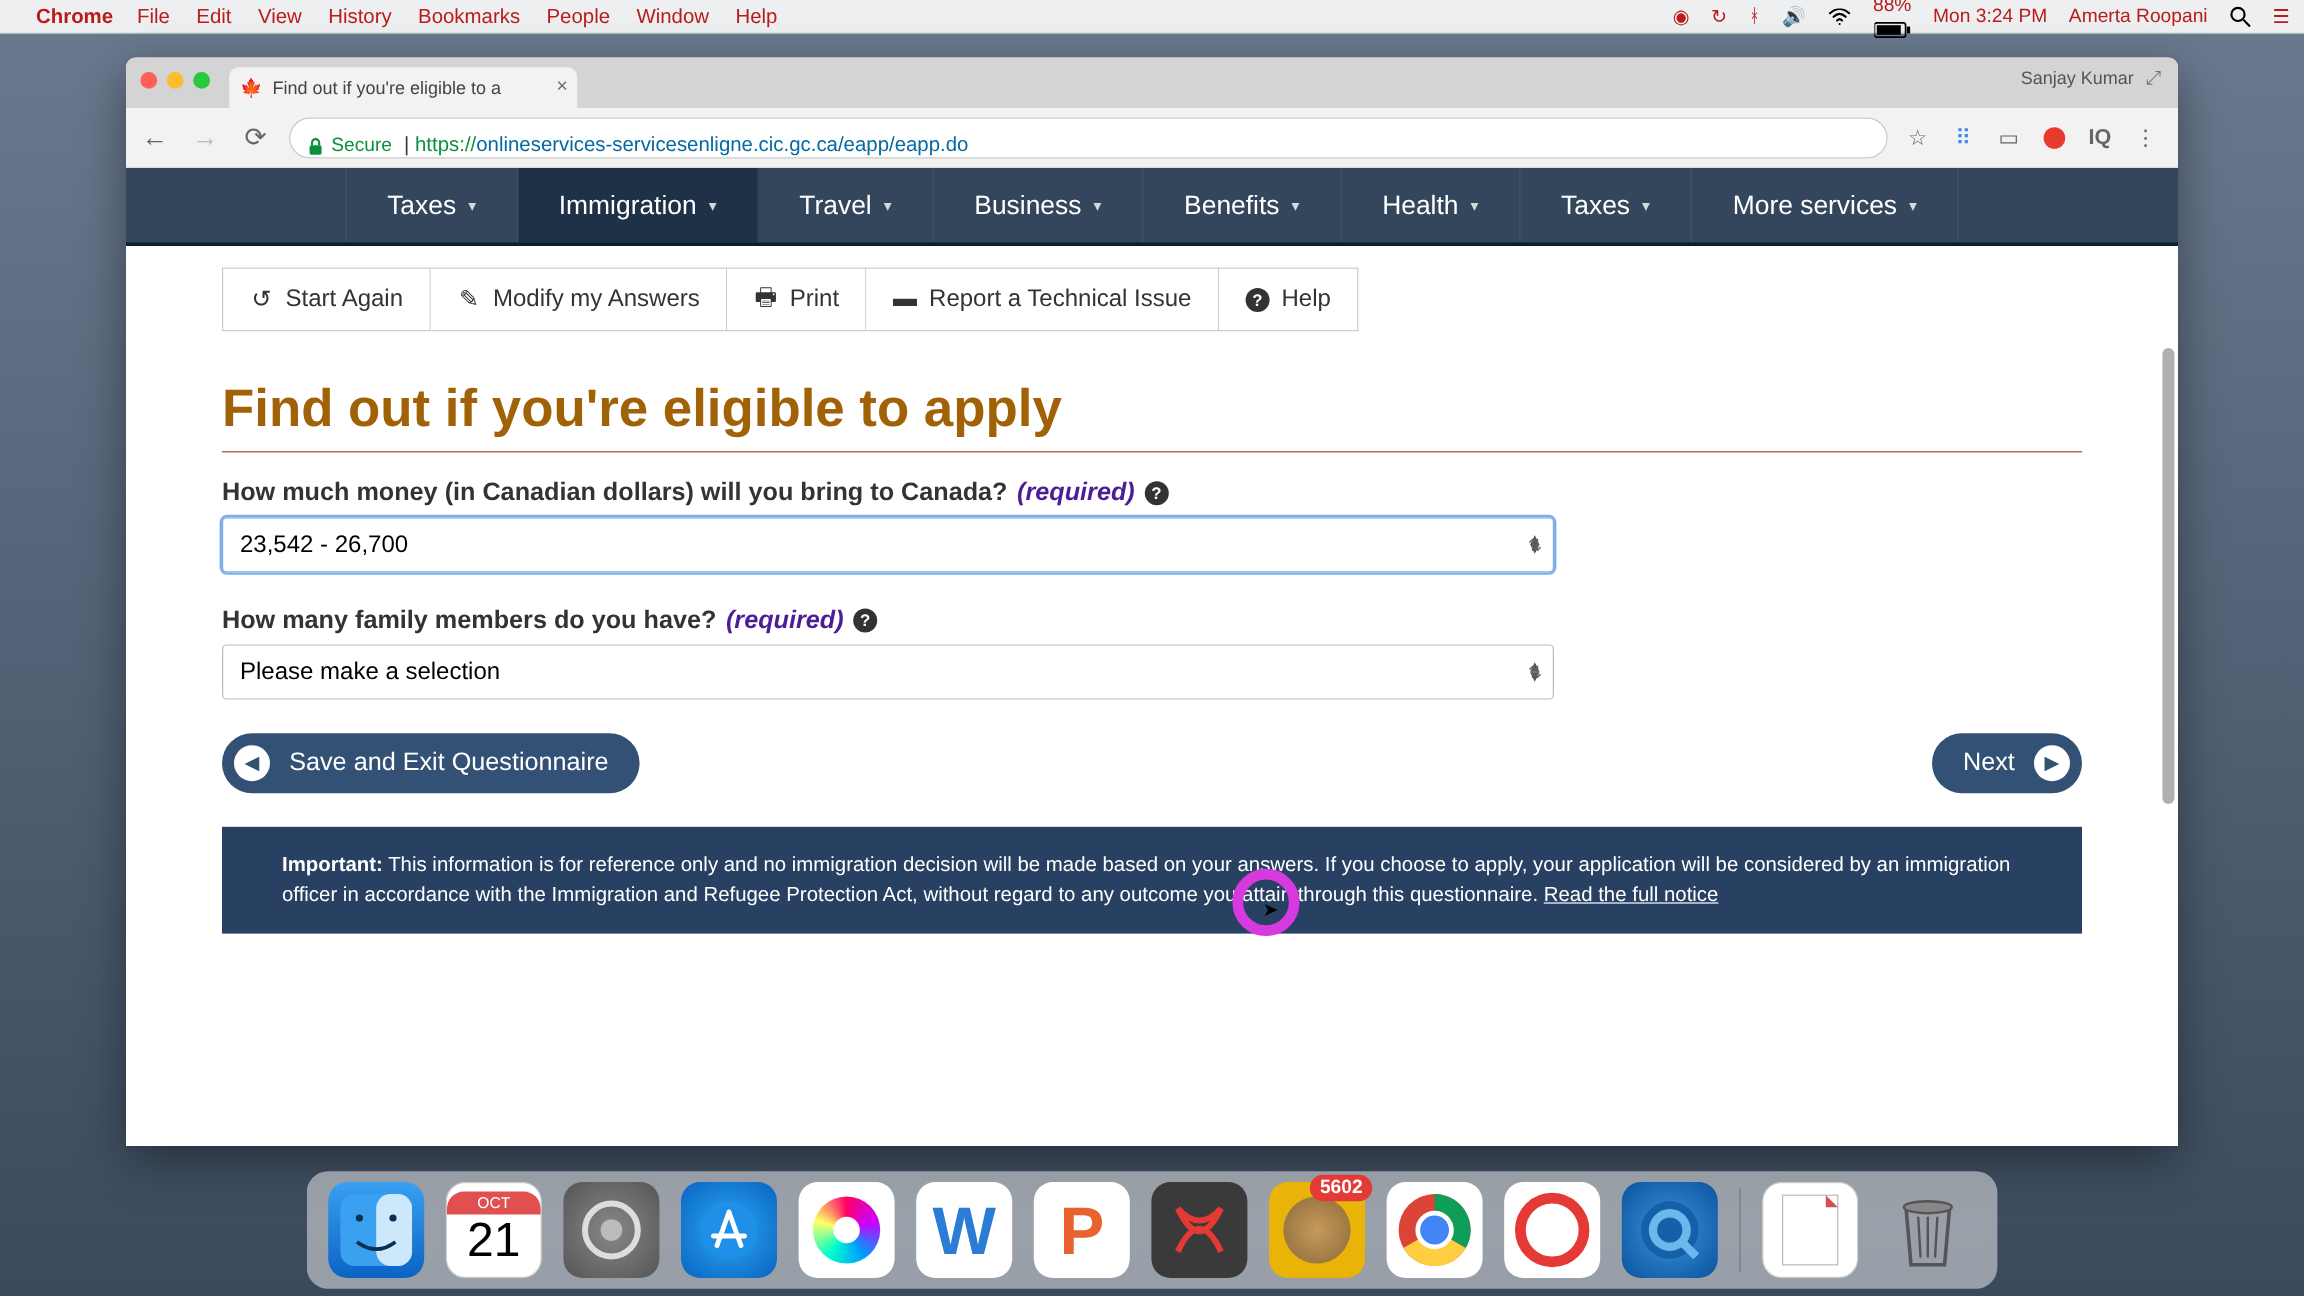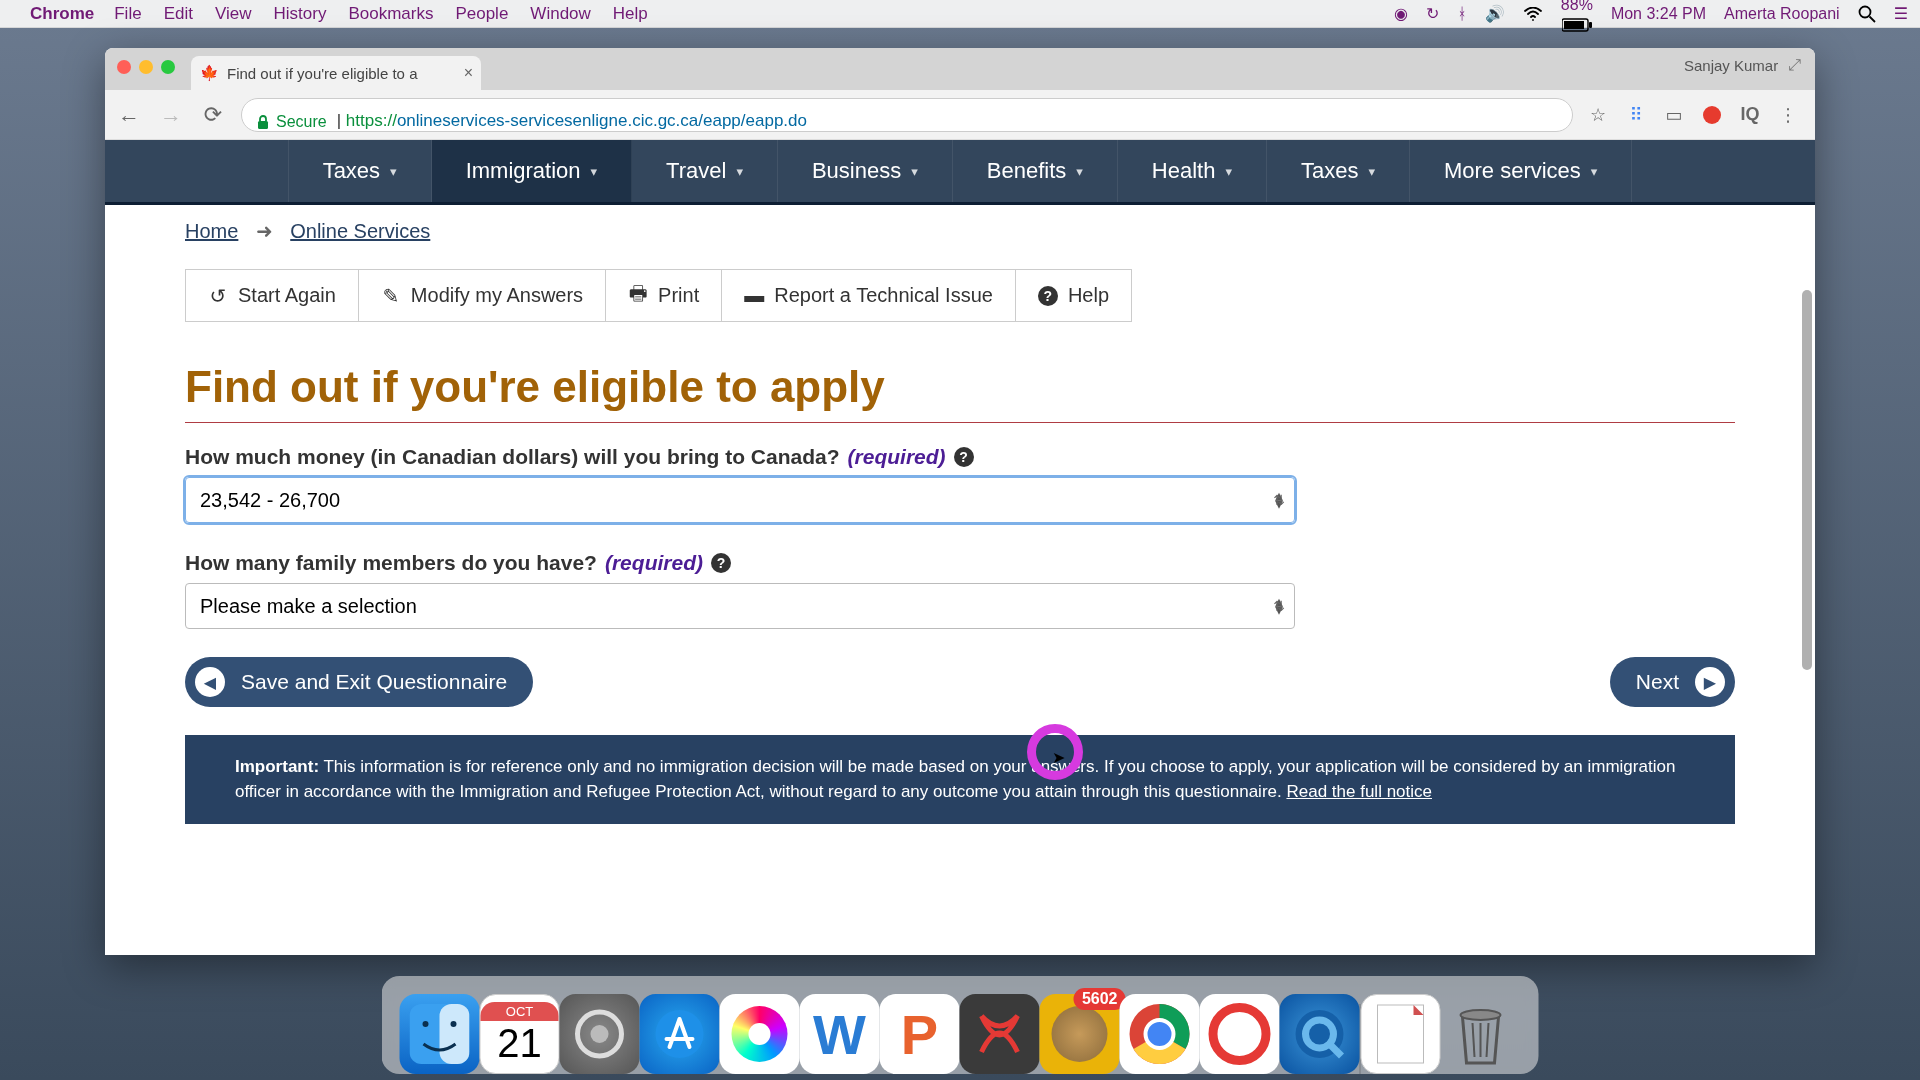--- a/index.html
+++ b/index.html
@@ -1,19 +1,19 @@
 <!DOCTYPE html>
 <html><head>
 <meta charset="utf-8">
 <style>
 * { margin: 0; padding: 0; box-sizing: border-box; font-family: -apple-system, BlinkMacSystemFont, "Helvetica Neue", Arial, sans-serif; }
 body { width: 1920px; height: 1080px; background: linear-gradient(to bottom, #6b7a8f, #3a4a5c); overflow: hidden; position: relative; }
 
 
-.menubar { position: absolute; top: 0; left: 0; right: 0; height: 28px; background: rgba(245,245,245,0.95); display: flex; align-items: center; padding: 0 12px; font-size: 17px; color: #701a75; border-bottom: 1px solid rgba(0,0,0,0.1); }
+.menubar { position: absolute; top: 0; left: 0; right: 0; height: 28px; background: rgba(245,245,245,0.95); display: flex; align-items: center; padding: 0 12px; font-size: 17px; color: #b91c1c; border-bottom: 1px solid rgba(0,0,0,0.1); }
 .menubar .apple { font-size: 20px; margin-right: 18px; }
 .menubar .app-name { font-weight: 600; margin-right: 20px; }
 .menubar .menu-item { margin-right: 22px; cursor: default; }
 .menubar .right { margin-left: auto; display: flex; align-items: center; gap: 18px; font-size: 16px; }
 .menubar .right .icon { display: inline-flex; align-items: center; }
 .menubar .battery { display: inline-flex; align-items: center; gap: 4px; flex-direction: column; }
 
 
 .chrome-window { position: absolute; top: 48px; left: 105px; right: 105px; bottom: 125px; background: #fff; border-radius: 8px 8px 0 0; box-shadow: 0 12px 40px rgba(0,0,0,0.4); overflow: hidden; display: flex; flex-direction: column; }
 .tab-bar { height: 42px; background: #d4d4d4; display: flex; align-items: flex-end; padding-left: 10px; position: relative; }
@@ -78,21 +78,21 @@
 
 .notice { background: #284162; color: #fff; padding: 20px 50px; font-size: 17px; line-height: 1.45; }
 .notice strong { font-weight: 700; }
 .notice a { color: #fff; text-decoration: underline; }
 
 
 .cursor-ring { position: absolute; width: 56px; height: 56px; border: 9px solid #d63adf; border-radius: 50%; pointer-events: none; z-index: 50; }
 .cursor-ptr { position: absolute; font-size: 16px; color:#000; pointer-events:none; z-index:51;}
 
 
-.dock { position: absolute; bottom: 6px; left: 50%; transform: translateX(-50%); height: 98px; background: rgba(230,230,230,0.55); border-radius: 18px; display: flex; align-items: flex-end; padding: 0 18px; backdrop-filter: blur(6px); }
+.dock { position: absolute; bottom: 6px; left: 50%; transform: translateX(-50%); height: 98px; background: rgba(230,230,230,0.55); border-radius: 18px; display: flex; align-items: center; padding: 0 18px; gap: 18px; backdrop-filter: blur(6px); }
 .dock .app { width: 80px; height: 80px; border-radius: 16px; display:flex; align-items:center; justify-content:center; font-size:44px; color:#fff; position:relative;}
 .dock .divider { width:1px; height:70px; background: rgba(0,0,0,0.25); }
 .dock .badge { position:absolute; top:-6px; right:-6px; background:#e53935; color:#fff; font-size:16px; padding:2px 8px; border-radius:14px; font-weight:600;}
 .app.finder{background:linear-gradient(#3aa0f0,#0a63c4);} 
 .app.cal{background:#fff;color:#000;flex-direction:column;font-size:14px;border:1px solid #ccc;} .app.cal .m{background:#e05050;color:#fff;width:100%;text-align:center;border-radius:14px 14px 0 0;font-size:13px;padding:2px 0;} .app.cal .d{font-size:40px;font-weight:300;}
 .app.settings{background:radial-gradient(circle,#888,#555);} 
 .app.appstore{background:radial-gradient(circle,#29a9f0,#0a63c4);} 
 .app.music{background:#fff;} .app.music .ring{width:56px;height:56px;border-radius:50%;background:conic-gradient(#f06,#c0f,#09f,#0fc,#ff6,#f06);display:flex;align-items:center;justify-content:center;} .app.music .ring::after{content:"";width:22px;height:22px;background:#fff;border-radius:50%;}
 .app.word{background:#fff;color:#2a7cd4;font-weight:700;font-size:56px;}
 .app.ppt{background:#fff;color:#e8622e;font-weight:700;font-size:56px;}
@@ -227,25 +227,20 @@
       <div class="slot">
           <span>Taxes</span>
           <span class="caret">▾</span>
         </div>
       <div class="slot">
           <span>More services</span>
           <span class="caret">▾</span>
         </div>
     </div>
 
-    <div class="crumb-row">
-      <a href="#">Home</a>
-      <span class="sep">➜</span>
-      <a href="#">Online Services</a>
-    </div>
 
     <div class="content-wrap">
       <div class="toolbar">
         <div class="btn">
             <span class="ic">↺</span>
             <span>Start Again</span>
           </div>
         <div class="btn">
             <span class="ic">✎</span>
             <span>Modify my Answers</span>

